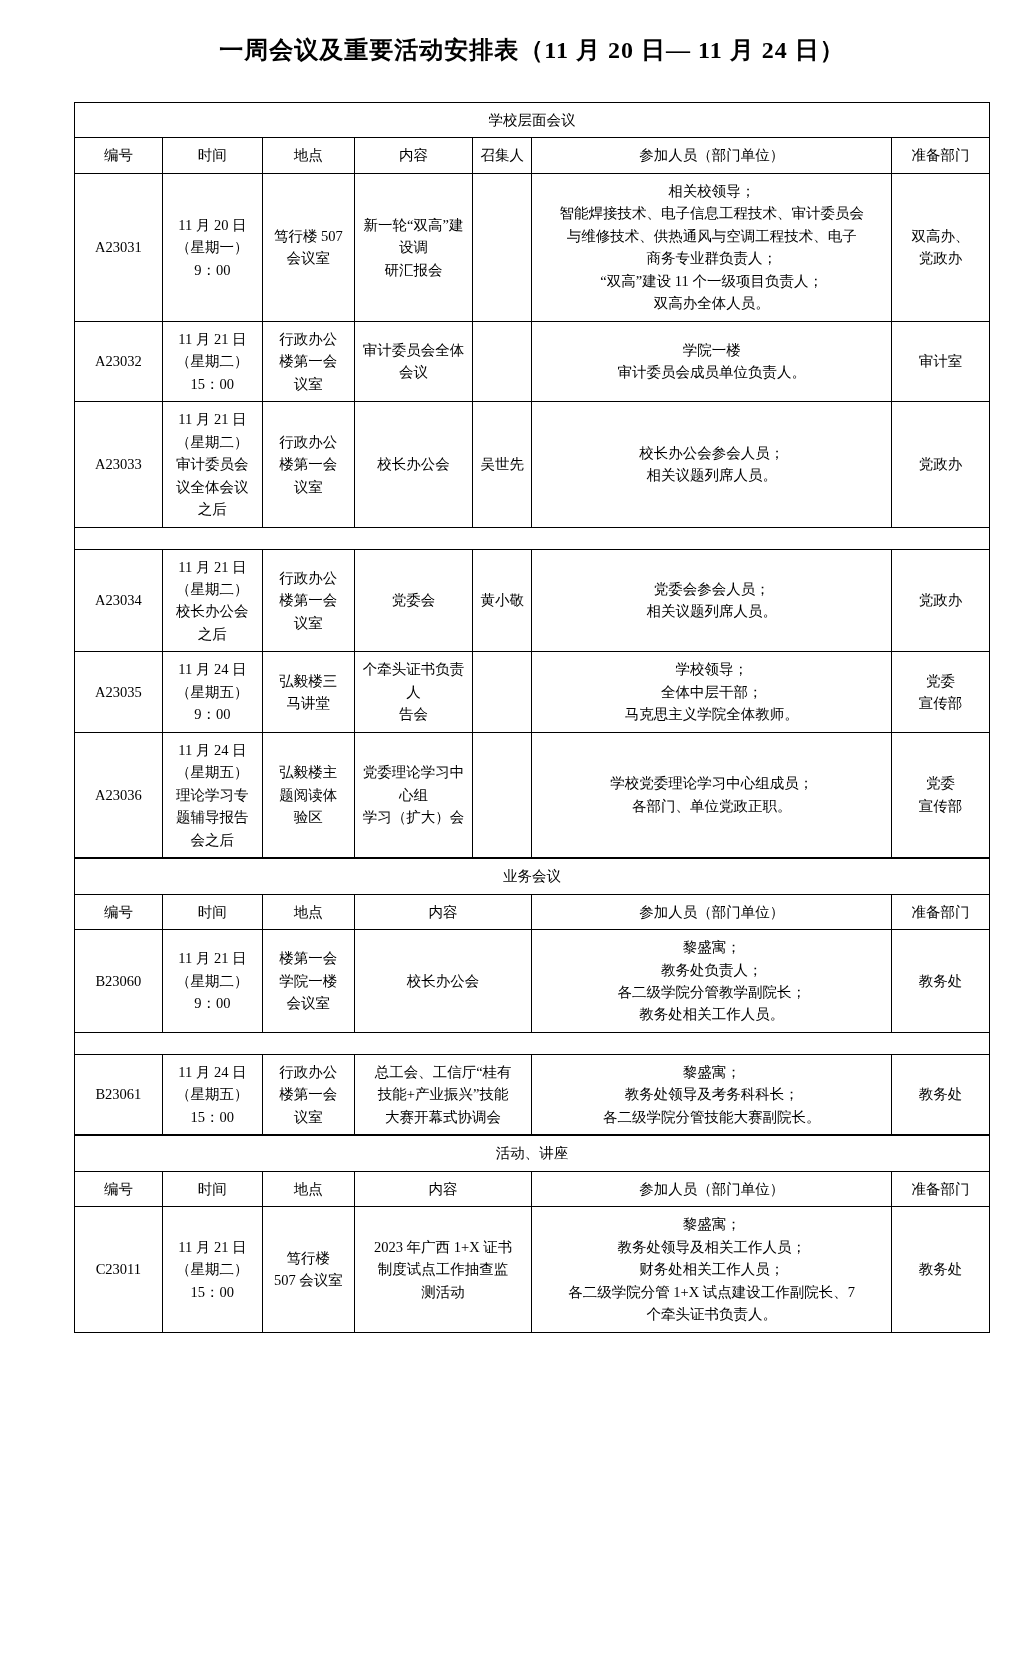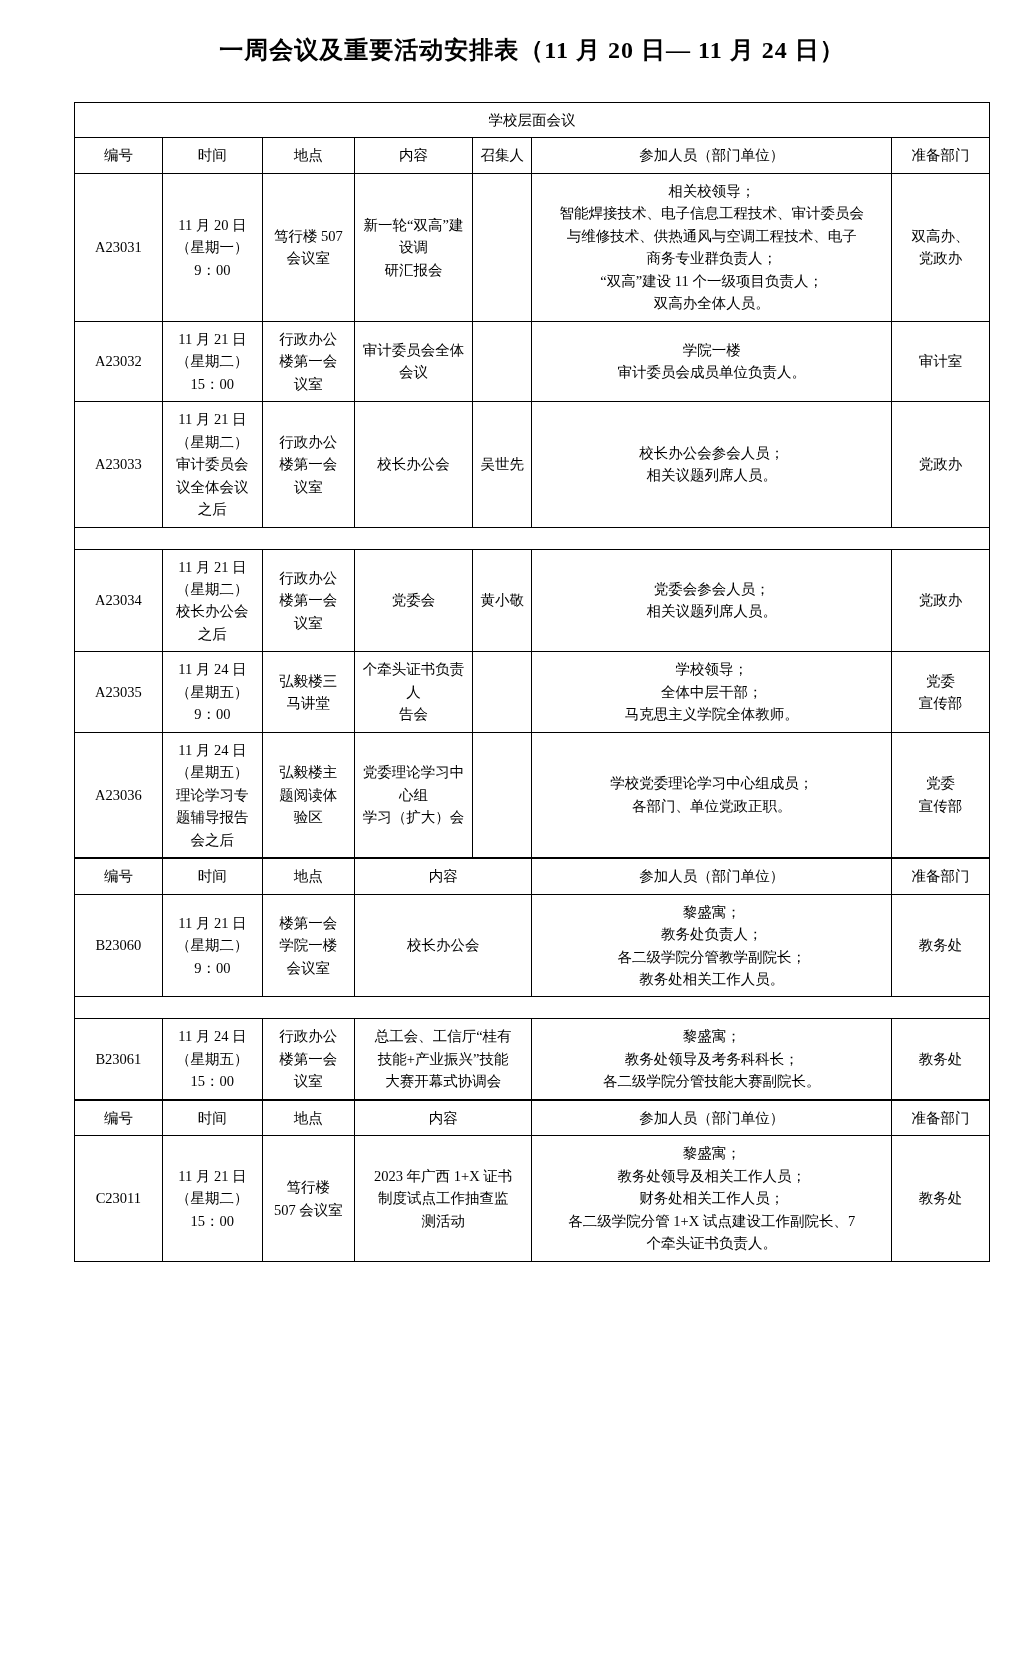--- a/index.html
+++ b/index.html
@@ -335,20 +335,23 @@
         <colgroup>
           <col class="w-id">
           <col class="w-time">
           <col class="w-place">
           <col class="w-content2">
           <col class="w-people">
           <col class="w-dept">
         </colgroup>
         <tbody>
           <tr>
+            <td class="section-head" colspan="6">业务会议</td>
+          </tr>
+          <tr>
             <th class="col-head c-center">编号</th>
             <th class="col-head c-center">时间</th>
             <th class="col-head c-center">地点</th>
             <th class="col-head c-center">内容</th>
             <th class="col-head c-center">参加人员（部门单位）</th>
             <th class="col-head c-center">准备部门</th>
           </tr>
           <tr>
             <td class="c-center nowrap-num">B23060</td>
             <td class="c-center">
@@ -429,20 +432,23 @@
         <colgroup>
           <col class="w-id">
           <col class="w-time">
           <col class="w-place">
           <col class="w-content2">
           <col class="w-people">
           <col class="w-dept">
         </colgroup>
         <tbody>
           <tr>
+            <td class="section-head" colspan="6">活动、讲座</td>
+          </tr>
+          <tr>
             <th class="col-head c-center">编号</th>
             <th class="col-head c-center">时间</th>
             <th class="col-head c-center">地点</th>
             <th class="col-head c-center">内容</th>
             <th class="col-head c-center">参加人员（部门单位）</th>
             <th class="col-head c-center">准备部门</th>
           </tr>
           <tr>
             <td class="c-center nowrap-num">C23011</td>
             <td class="c-center">

